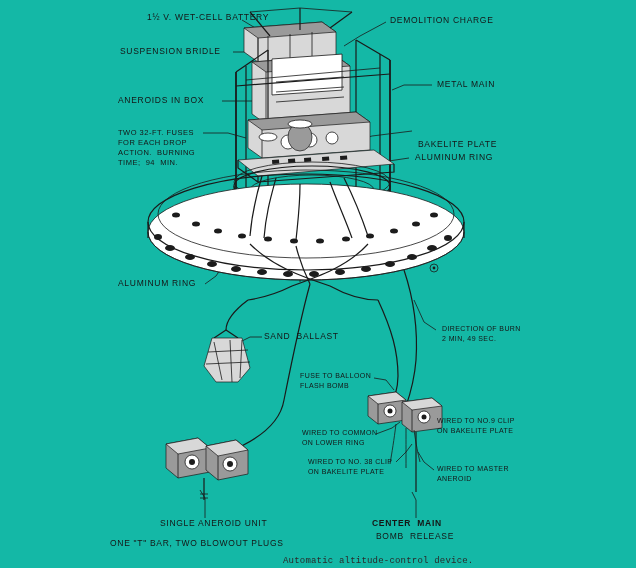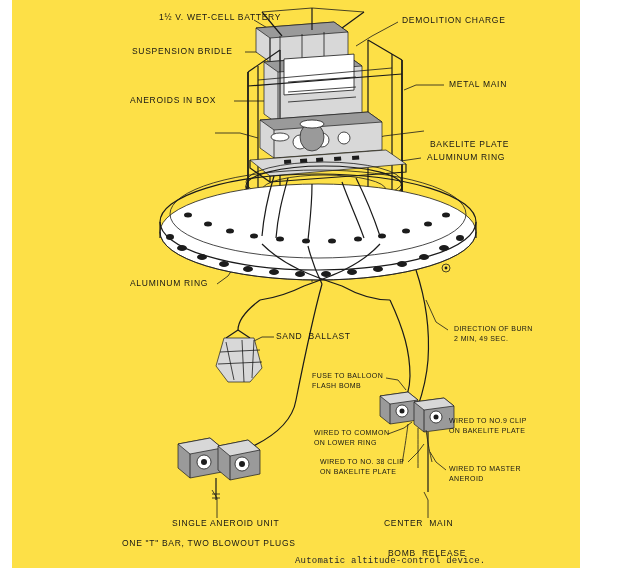--- a/index.html
+++ b/index.html
@@ -2,26 +2,25 @@
 <html><head>
 <meta charset="utf-8">
 <style>
   html, body {
     margin: 0;
     padding: 0;
     background: #ffffff;
   }
   #page {
     position: relative;
-    width: 568px;
+    width: 636px;
     height: 568px;
-    background: #fde047;
+    background: #14b8a6;
     font-family: "Liberation Sans", sans-serif;
     overflow: hidden;
-    margin-left: 12px;
   }
   .lbl {
     position: absolute;
     font-family: "Liberation Sans", sans-serif;
     font-size: 8.5px;
     letter-spacing: 0.7px;
     color: #151515;
     white-space: pre;
     line-height: 11px;
   }
@@ -266,34 +265,38 @@
     </g>
   </svg>
 
   <div class="lbl" style="left:147px; top:12px;">1½ V. WET-CELL BATTERY</div>
   <div class="lbl" style="left:390px; top:15px;">DEMOLITION CHARGE</div>
   <div class="lbl" style="left:120px; top:46px;">SUSPENSION BRIDLE</div>
   <div class="lbl" style="left:437px; top:79px;">METAL MAIN</div>
   <div class="lbl" style="left:118px; top:95px;">ANEROIDS IN BOX</div>
   <div class="lbl" style="left:418px; top:139px;">BAKELITE PLATE</div>
   <div class="lbl" style="left:415px; top:152px;">ALUMINUM RING</div>
+  <div class="lbl small" style="left:118px; top:128px;">TWO 32-FT. FUSES
+FOR EACH DROP
+ACTION.  BURNING
+TIME;  94  MIN.</div>
   <div class="lbl" style="left:118px; top:278px;">ALUMINUM RING</div>
   <div class="lbl tiny" style="left:442px; top:324px;">DIRECTION OF BURN
 2 MIN, 49 SEC.</div>
   <div class="lbl" style="left:264px; top:331px;text-align:center;">SAND  BALLAST</div>
   <div class="lbl tiny" style="left:300px; top:371px;">FUSE TO BALLOON
 FLASH BOMB</div>
   <div class="lbl tiny" style="left:302px; top:428px;">WIRED TO COMMON
 ON LOWER RING</div>
   <div class="lbl tiny" style="left:437px; top:416px;">WIRED TO NO.9 CLIP
 ON BAKELITE PLATE</div>
   <div class="lbl tiny" style="left:308px; top:457px;">WIRED TO NO. 38 CLIP
 ON BAKELITE PLATE</div>
   <div class="lbl tiny" style="left:437px; top:464px;">WIRED TO MASTER
 ANEROID</div>
   <div class="lbl" style="left:160px; top:518px;">SINGLE ANEROID UNIT</div>
   <div class="lbl" style="left:110px; top:538px;">ONE "T" BAR, TWO BLOWOUT PLUGS</div>
-  <div class="lbl" style="left:372px; top:518px;">CENTER  MAIN</div>
-  <div class="lbl" style="left:376px; top:548px;">BOMB  RELEASE</div>
+  <div class="lbl" style="left:372px; top:518px;font-weight:bold;">CENTER  MAIN</div>
+  <div class="lbl" style="left:376px; top:531px;">BOMB  RELEASE</div>
 
   <div class="caption" style="left:283px; top:556px;">Automatic altitude-control device.</div>
 
 </div>
 
 </body></html>

